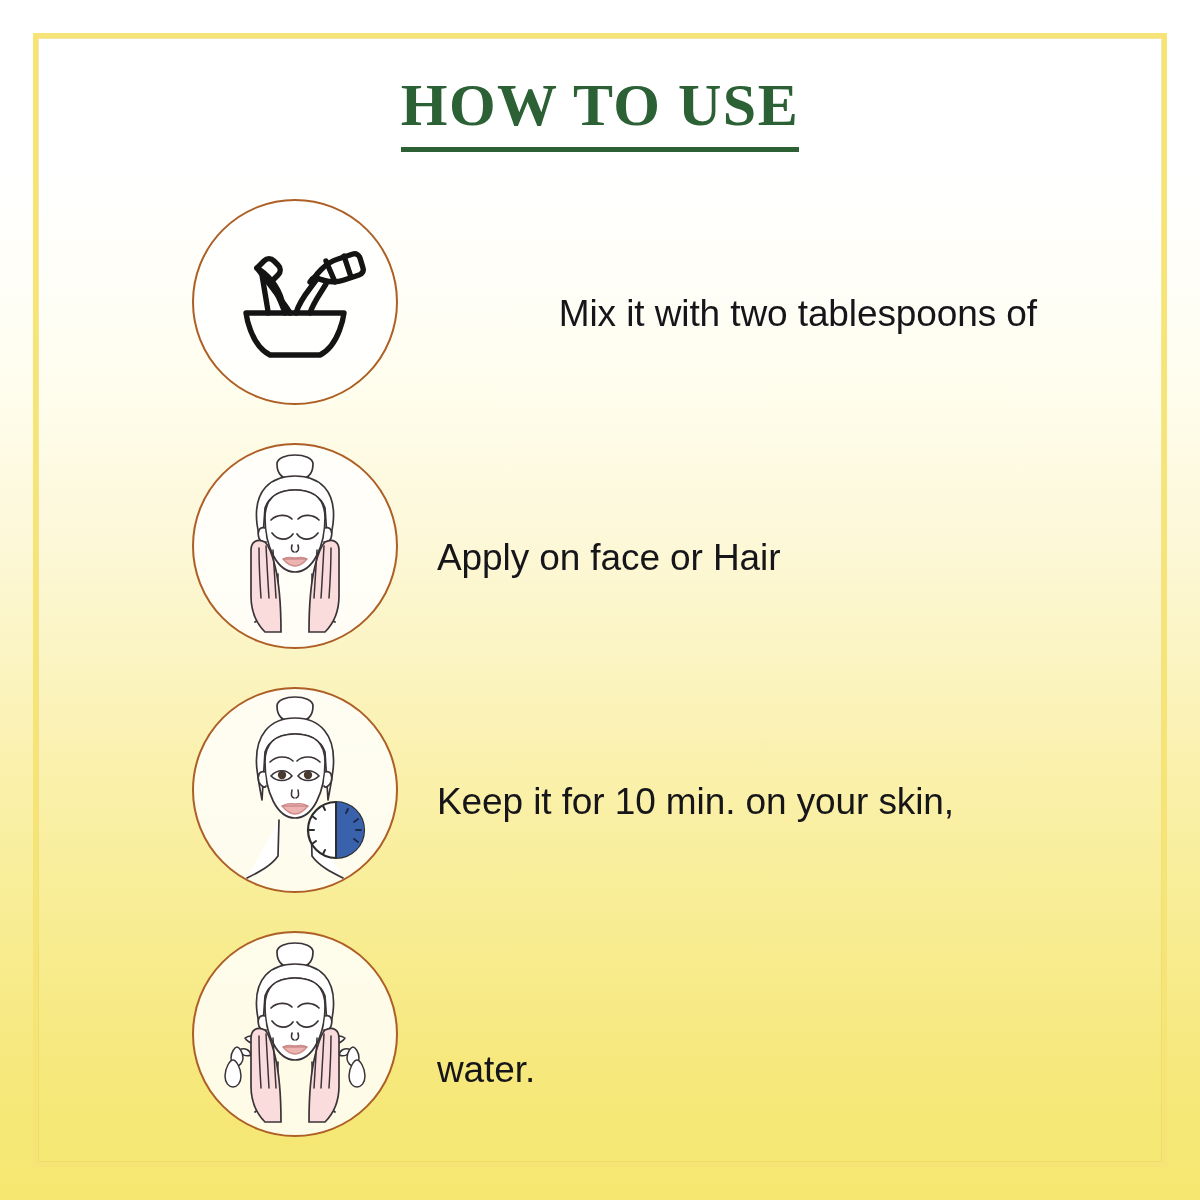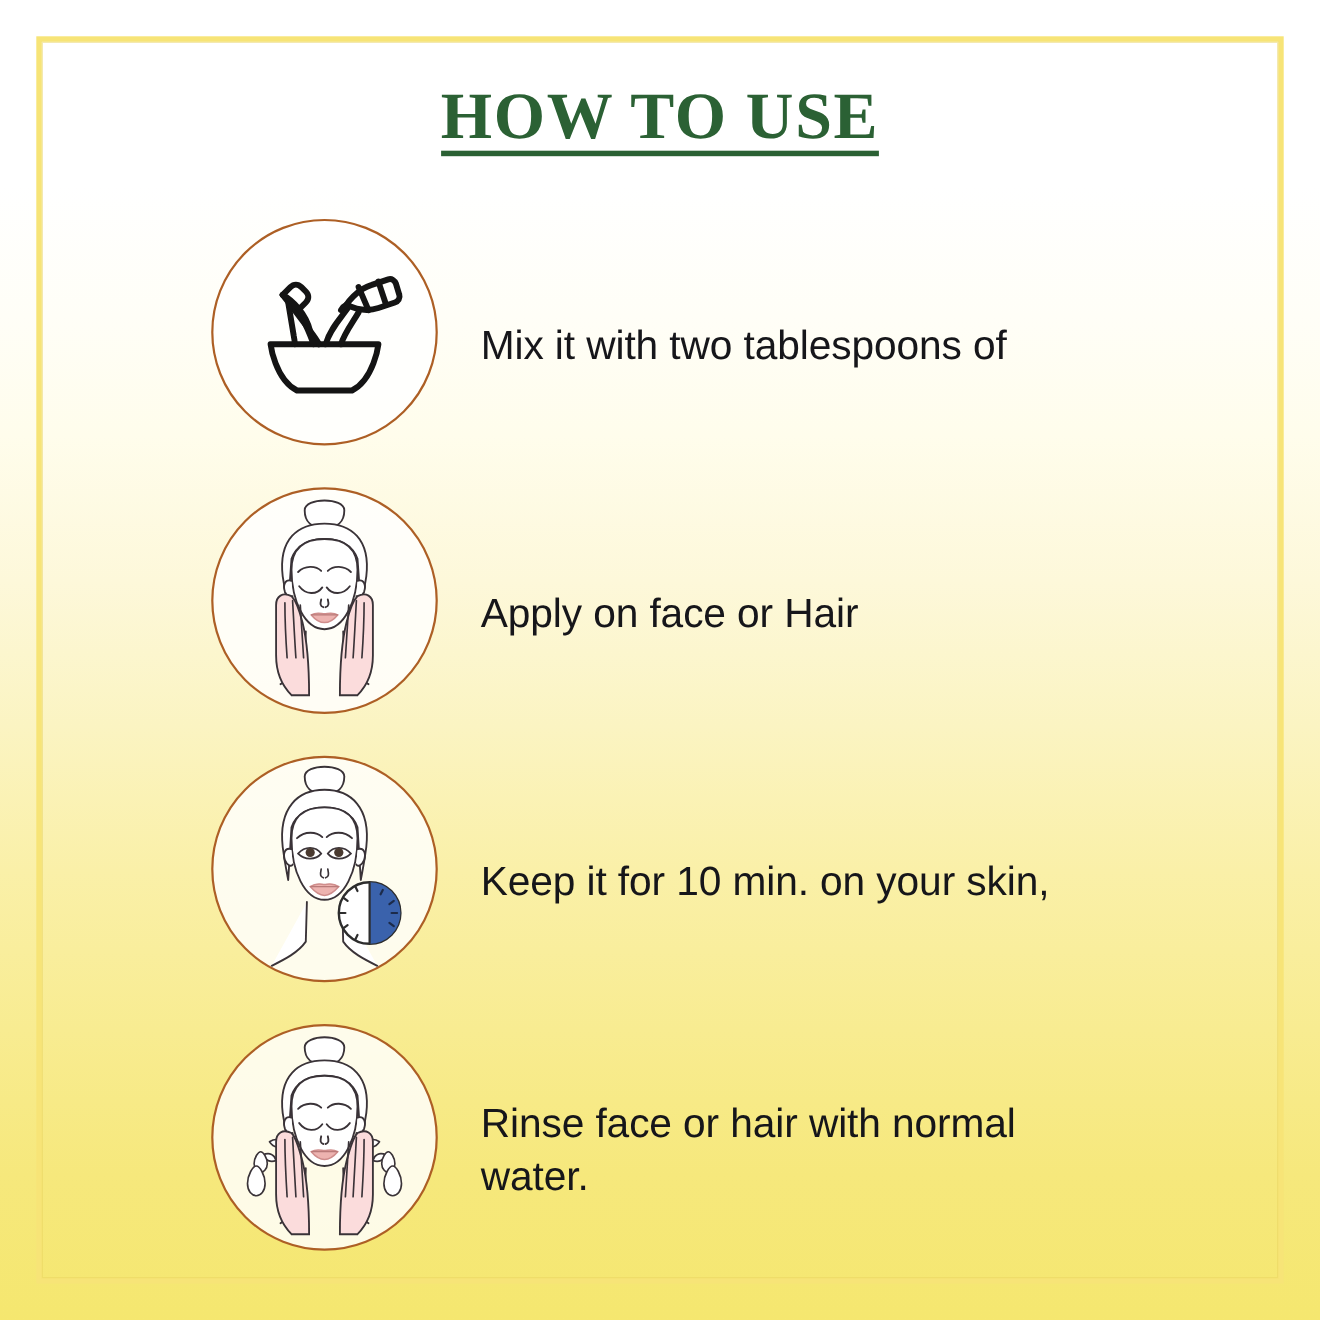--- a/index.html
+++ b/index.html
@@ -65,20 +65,21 @@
     text-align: center;
   }
   .title {
     display: inline-block;
     font-family: "Liberation Serif", "DejaVu Serif", serif;
     font-weight: bold;
     font-size: 60px;
     line-height: 1.05;
     letter-spacing: 1.5px;
     color: #2b6134;
+    padding-bottom: 10px;
     border-bottom: 5px solid #2b6134;
   }
 
   
   .steps {
     position: absolute;
     left: 0;
     top: 196px;
     width: 1200px;
   }
@@ -110,21 +111,21 @@
     position: absolute;
     left: 437px;
     width: 600px;
     font-size: 37px;
     line-height: 1.28;
     color: #16161a;
     letter-spacing: -0.1px;
   }
 
   
-  .step-1 { margin-top: 0px; }
+  .step-1 { margin-top: 0px; text-align: right; }
   .step-2 { margin-top: 9px; }
   .step-3 { margin-top: 9px; }
   .step-4 { margin-top: 9px; }
 </style>
 </head>
 <body>
 
 <div class="poster">
 
   <div class="frame"></div>
@@ -339,19 +340,18 @@
             <path d="M130 96 C138 92 144 96 144 104 L144 152 C144 168 138 180 130 188 L114 188 C114 162 116 138 120 122 C123 110 126 100 130 96 Z" fill="#fbdcdc" stroke="#3a3338" stroke-width="1.7"></path>
             <g stroke="#3a3338" fill="none" stroke-width="1.5" stroke-linecap="round">
               <path d="M136 102 C136 118 135 138 134 154"></path>
               <path d="M129 100 C128 118 127 138 126 154"></path>
               <path d="M122 104 C121 120 120 138 119 154"></path>
             </g>
           </svg>
         </span>
       </div>
       <div class="step-text">
-        <span>Rinse face or hair with normal</span>
         <br><span>water.</span>
       </div>
     </div>
 
   </div>
 </div>
 
 </body></html>

